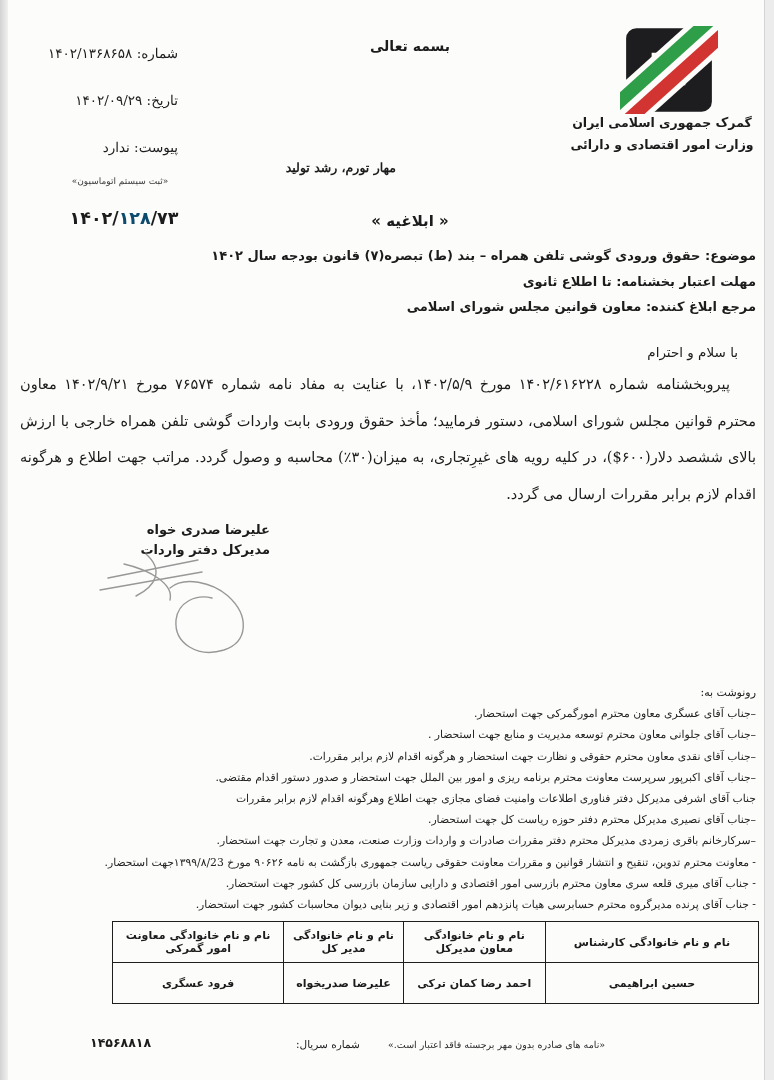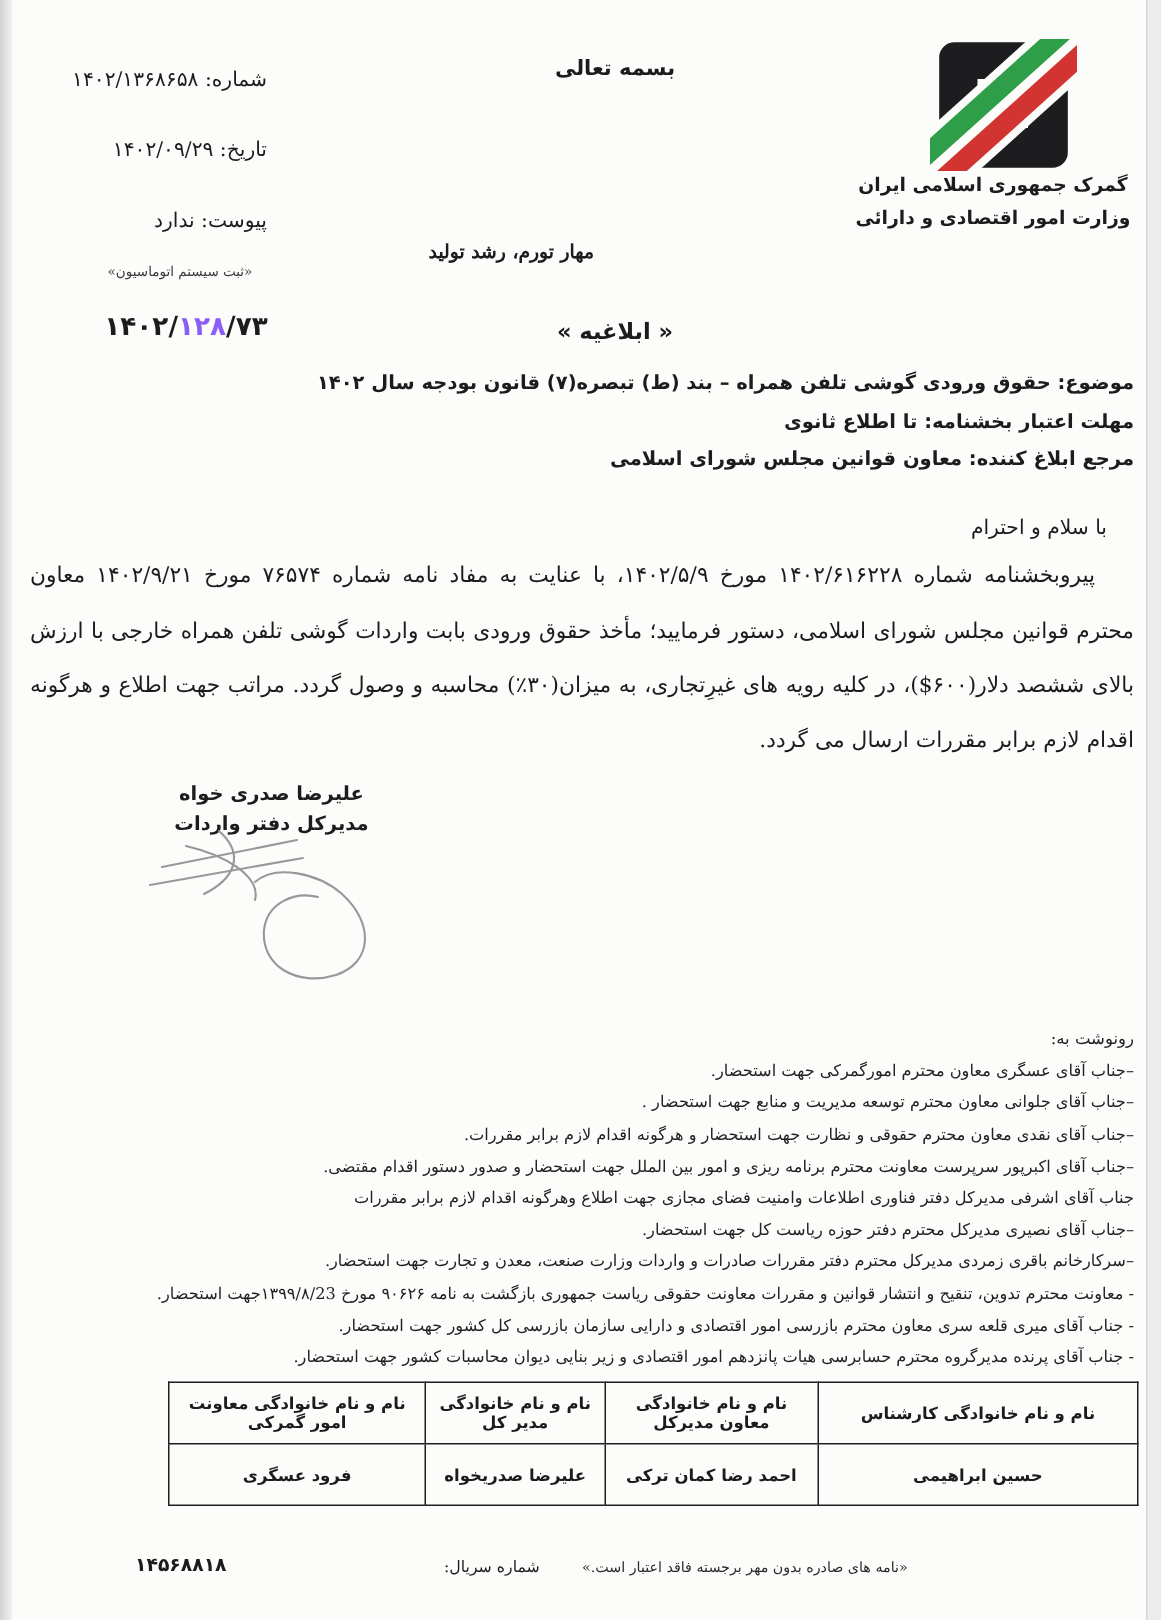--- a/index.html
+++ b/index.html
@@ -33,35 +33,35 @@
     font-family:"DejaVu Serif", serif; }
   .slogan { position:absolute; top:160px; left:256px; width:140px;
     font-size:12.5px; font-weight:bold; font-family:"DejaVu Serif", serif; }
 
   
   .notice-title { position:absolute; top:212px; left:336px; width:148px;
     text-align:center; font-weight:bold; font-size:15px; }
   .doc-number { position:absolute; top:208px; left:58px; width:132px;
     direction:ltr; text-align:center; font-weight:bold; font-size:17.5px;
     letter-spacing:1px; }
-  .doc-number .red { color:#8b5cf6; }
+  .doc-number .red { color:#0c4a6e; }
 
   .subject-block { position:absolute; top:243px; right:18px; left:18px;
     font-weight:bold; font-size:13px; line-height:25.5px; }
 
   
   .salutation { position:absolute; top:344px; right:36px;
     font-weight:normal; font-size:13.5px; }
   .body-par { position:absolute; top:366px; right:18px; left:20px;
     direction:rtl; text-align:justify; text-indent:26px;
     font-family:"DejaVu Serif", serif; font-size:14.5px; line-height:36.5px; }
 
   
   .sig-block { position:absolute; top:520px; left:92px; width:178px;
-    text-align:center; font-weight:bold; font-size:13px; line-height:20px; }
+    text-align:right; font-weight:bold; font-size:13px; line-height:20px; }
   .sig-scribble { position:absolute; top:548px; left:80px; width:200px; height:110px; }
 
   
   .cc { position:absolute; top:682px; right:18px; left:14px;
     text-align:right; font-family:"DejaVu Serif", serif;
     font-size:10.8px; line-height:21.2px; color:#222; }
   .cc-heading { font-size:11px; }
 
   
   .approval { position:absolute; top:921px; left:112px; width:647px;

